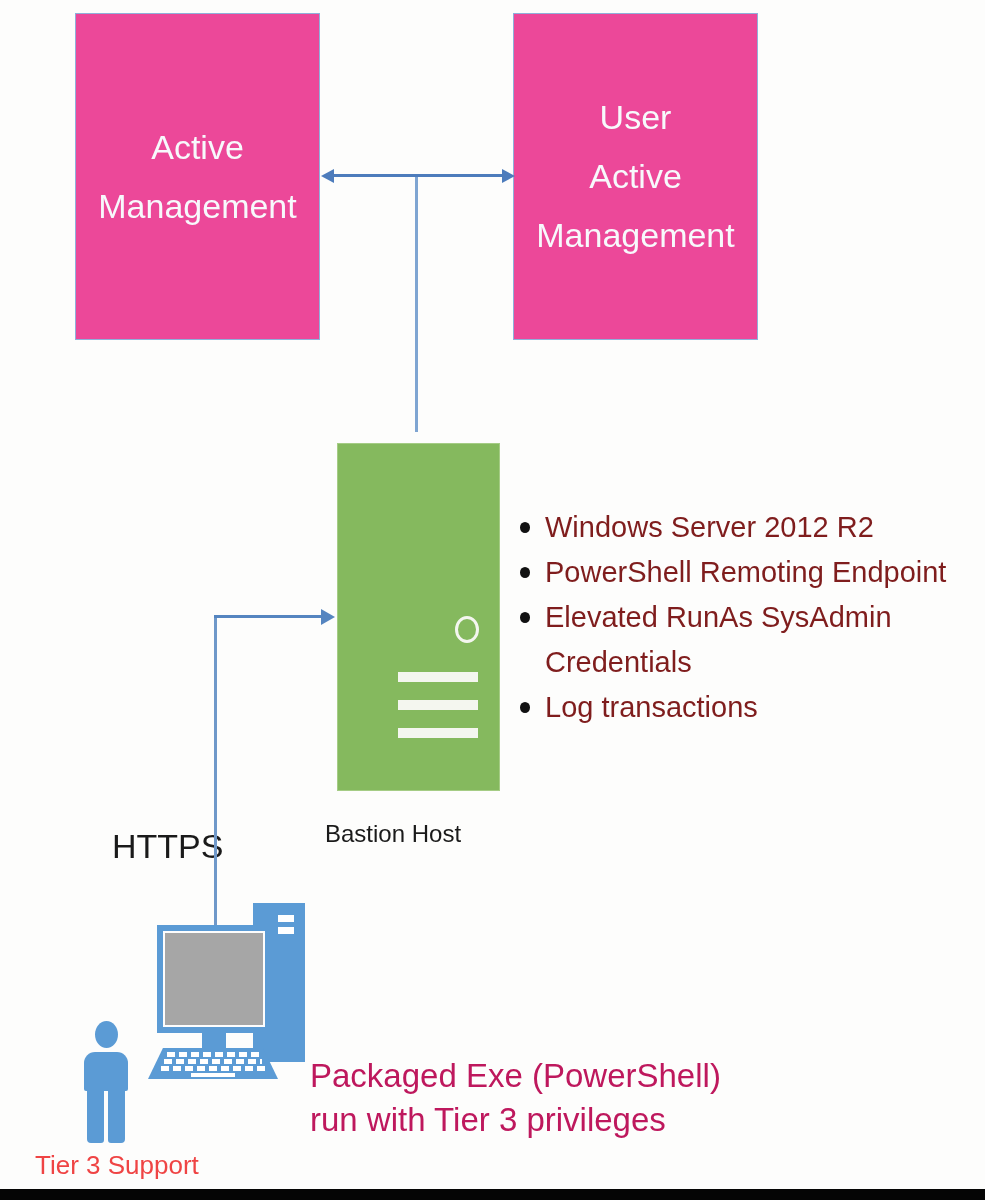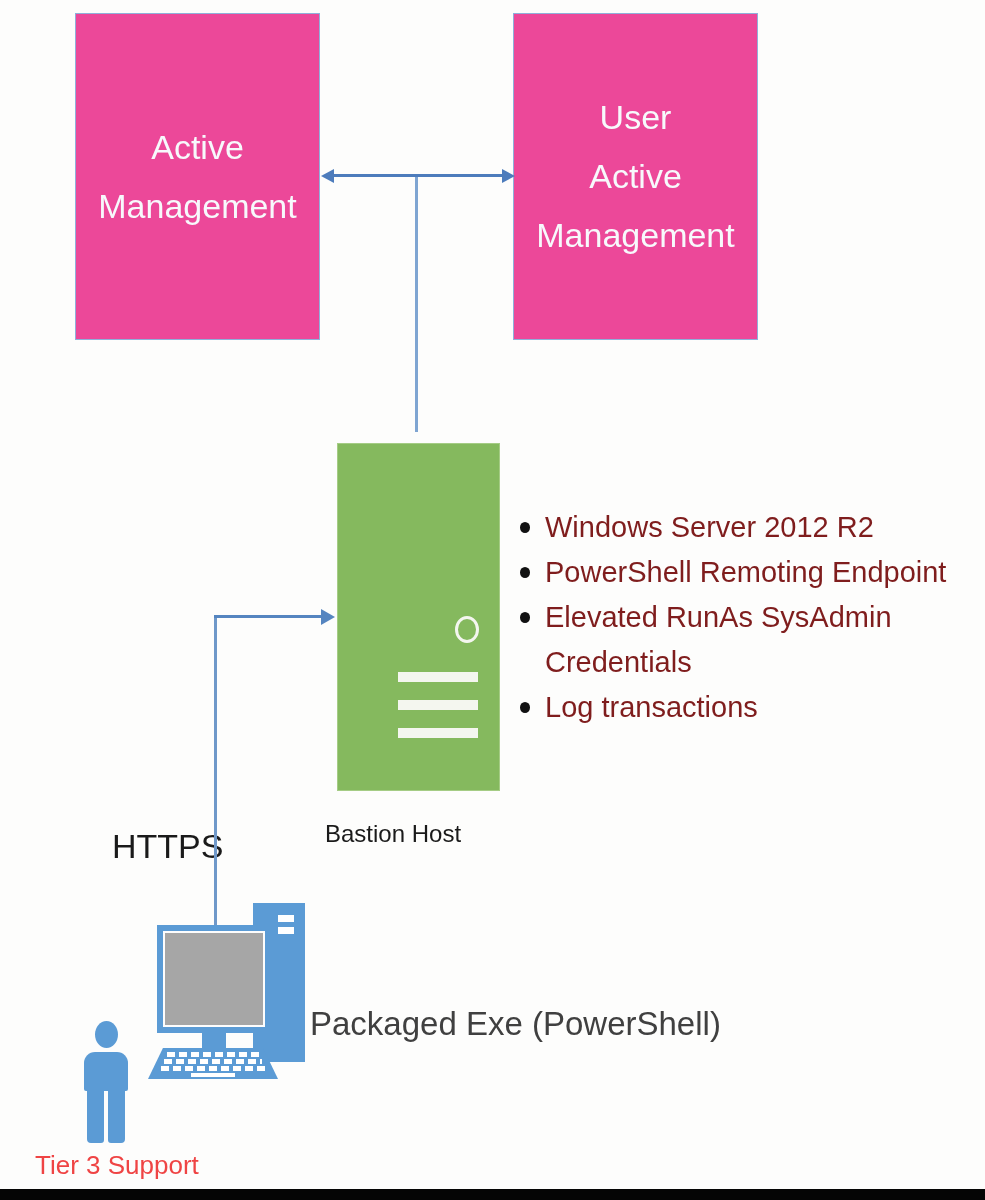--- a/index.html
+++ b/index.html
@@ -112,24 +112,24 @@
     border-radius: 50%;
   }
 
   
   .label { position: absolute; color: #1a1a1a; white-space: nowrap; }
   .label.bastion-host { left: 325px; top: 820px; font-size: 24px; }
   .label.https { left: 112px; top: 810px; font-size: 34px; margin-top: 17px; }
   .label.tier3 { left: 35px; top: 1150px; font-size: 26px; color: #ef4444; }
   .caption {
     position: absolute;
-    left: 310px; top: 1002px;
+    left: 310px; top: 1054px;
     font-size: 33px;
     line-height: 44px;
-    color: #404040;
+    color: #be185d;
     white-space: nowrap;
   }
 
   
   .elbow-v {
     position: absolute;
     left: 214px; top: 615px;
     width: 3px; height: 312px;
     background: #6f98c9;
   }
@@ -293,18 +293,19 @@
     <div class="spacebar"></div>
   </div>
 
   <div class="person-head"></div>
   <div class="person-torso"></div>
   <div class="person-leg left-leg"></div>
   <div class="person-leg right-leg"></div>
 
   <div class="caption">
     <div>Packaged Exe (PowerShell)</div>
+    <div>run with Tier 3 privileges</div>
   </div>
   <div class="label tier3">Tier 3 Support</div>
 
   <div class="bottom-strip"></div>
 
 </div>
 
 </body></html>

